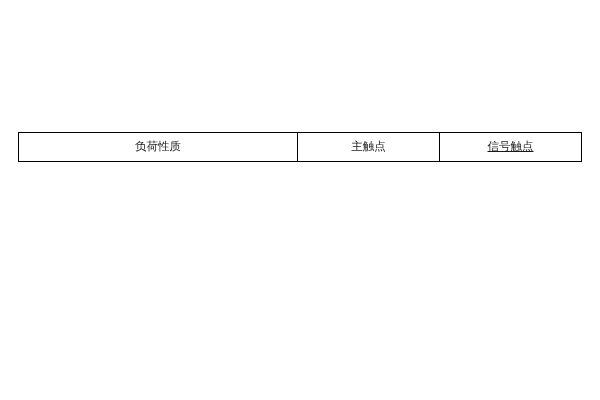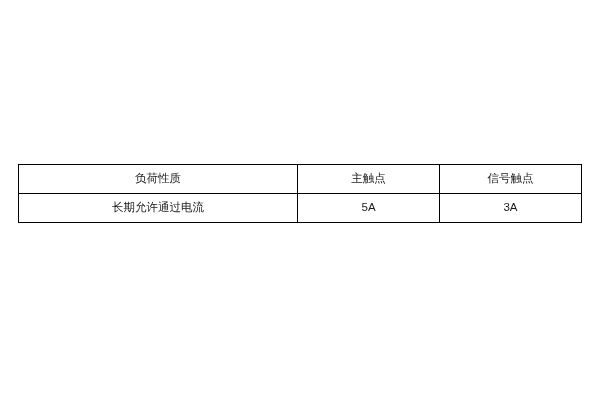--- a/index.html
+++ b/index.html
@@ -15,21 +15,21 @@
   }
   .page {
     position: relative;
     width: 600px;
     height: 400px;
     background: #ffffff;
   }
   .table-wrap {
     position: absolute;
     left: 18px;
-    top: 164px;
+    top: 132px;
     width: 564px;
   }
   table.spec-table {
     border-collapse: collapse;
     width: 100%;
     table-layout: fixed;
   }
   table.spec-table td {
     border: 1px solid #000000;
     height: 28px;
@@ -37,35 +37,30 @@
     vertical-align: middle;
     font-size: 11.5px;
     color: #1a1a1a;
     font-family: "Liberation Sans", sans-serif;
     line-height: 1.2;
     padding: 0 2px;
     white-space: nowrap;
   }
   .col-load { width: 50%; }
   .col-main { width: 25%; }
-  .col-signal { width: 25%; }
+  .col-signal { width: 25%; text-decoration: underline; }
 </style>
 </head>
 <body>
 
 <div class="page">
   <div class="table-wrap">
     <table class="spec-table">
       <tbody>
         <tr>
           <td class="col-load">负荷性质</td>
           <td class="col-main">主触点</td>
           <td class="col-signal">信号触点</td>
         </tr>
-        <tr>
-          <td class="col-load">长期允许通过电流</td>
-          <td class="col-main">5A</td>
-          <td class="col-signal">3A</td>
-        </tr>
       </tbody>
     </table>
   </div>
 </div>
 
 </body></html>

